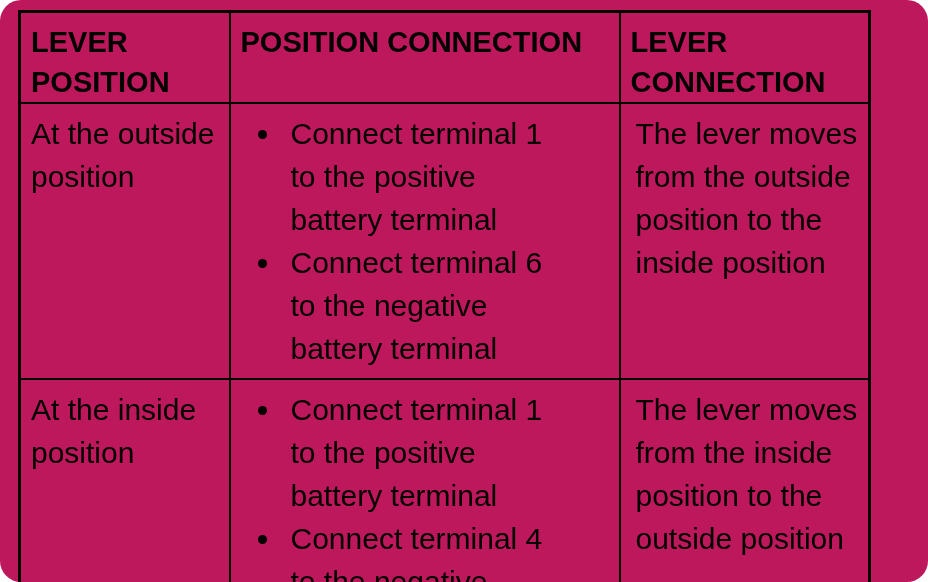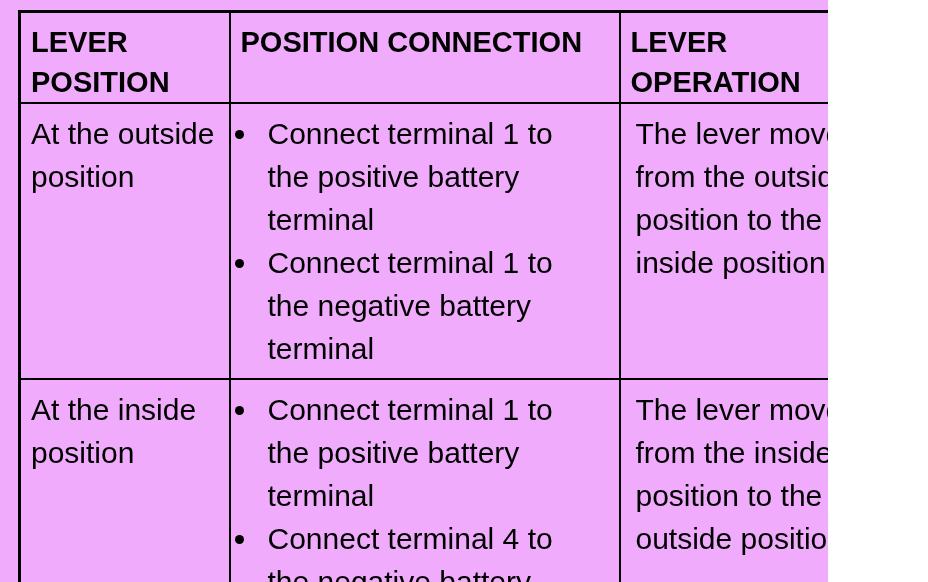--- a/index.html
+++ b/index.html
@@ -2,26 +2,27 @@
 <html><head>
 <meta charset="utf-8">
 <style>
   html, body {
     margin: 0;
     padding: 0;
     background: #ffffff;
   }
   .page {
     position: relative;
-    width: 828px;
+    width: 928px;
     height: 582px;
-    background: #f0abfc;
+    background: #be185d;
     overflow: hidden;
     font-family: "Liberation Sans", sans-serif;
     color: #000000;
+    border-radius: 21px;
   }
   table.spec-table {
     position: absolute;
     left: 18px;
     top: 10px;
     width: 850px;
     border-collapse: collapse;
     table-layout: fixed;
     border: 3px solid #000000;
     font-size: 30px;
@@ -44,21 +45,21 @@
     padding: 9px 6px 0 10px;
     height: 88px;
     box-sizing: border-box;
   }
   tr.body-row-1 { height: 235px; }
   tr.body-row-2 { height: 230px; }
   td.cell-position {
     padding: 8px 4px 0 10px;
   }
   td.cell-connection {
-    padding: 8px 50px 8px 1px;
+    padding: 8px 50px 8px 24px;
   }
   td.cell-operation {
     padding: 8px 8px 8px 15px;
   }
   ul.bullet-list {
     margin: 0;
     padding: 0 0 0 28px;
     list-style-type: disc;
   }
   ul.bullet-list li {
@@ -72,30 +73,30 @@
   <table class="spec-table">
     <colgroup>
       <col class="c1">
       <col class="c2">
       <col class="c3">
     </colgroup>
     <thead>
       <tr class="header-row">
         <th>LEVER POSITION</th>
         <th>POSITION CONNECTION</th>
-        <th>LEVER OPERATION</th>
+        <th>LEVER CONNECTION</th>
       </tr>
     </thead>
     <tbody>
       <tr class="body-row-1">
         <td class="cell-position">At the outside position</td>
         <td class="cell-connection">
           <ul class="bullet-list">
             <li>Connect terminal 1 to the positive battery terminal</li>
-            <li>Connect terminal 1 to the negative battery terminal</li>
+            <li>Connect terminal 6 to the negative battery terminal</li>
           </ul>
         </td>
         <td class="cell-operation">The lever moves from the outside position to the inside position</td>
       </tr>
       <tr class="body-row-2">
         <td class="cell-position">At the inside position</td>
         <td class="cell-connection">
           <ul class="bullet-list">
             <li>Connect terminal 1 to the positive battery terminal</li>
             <li>Connect terminal 4 to the negative battery terminal</li>

